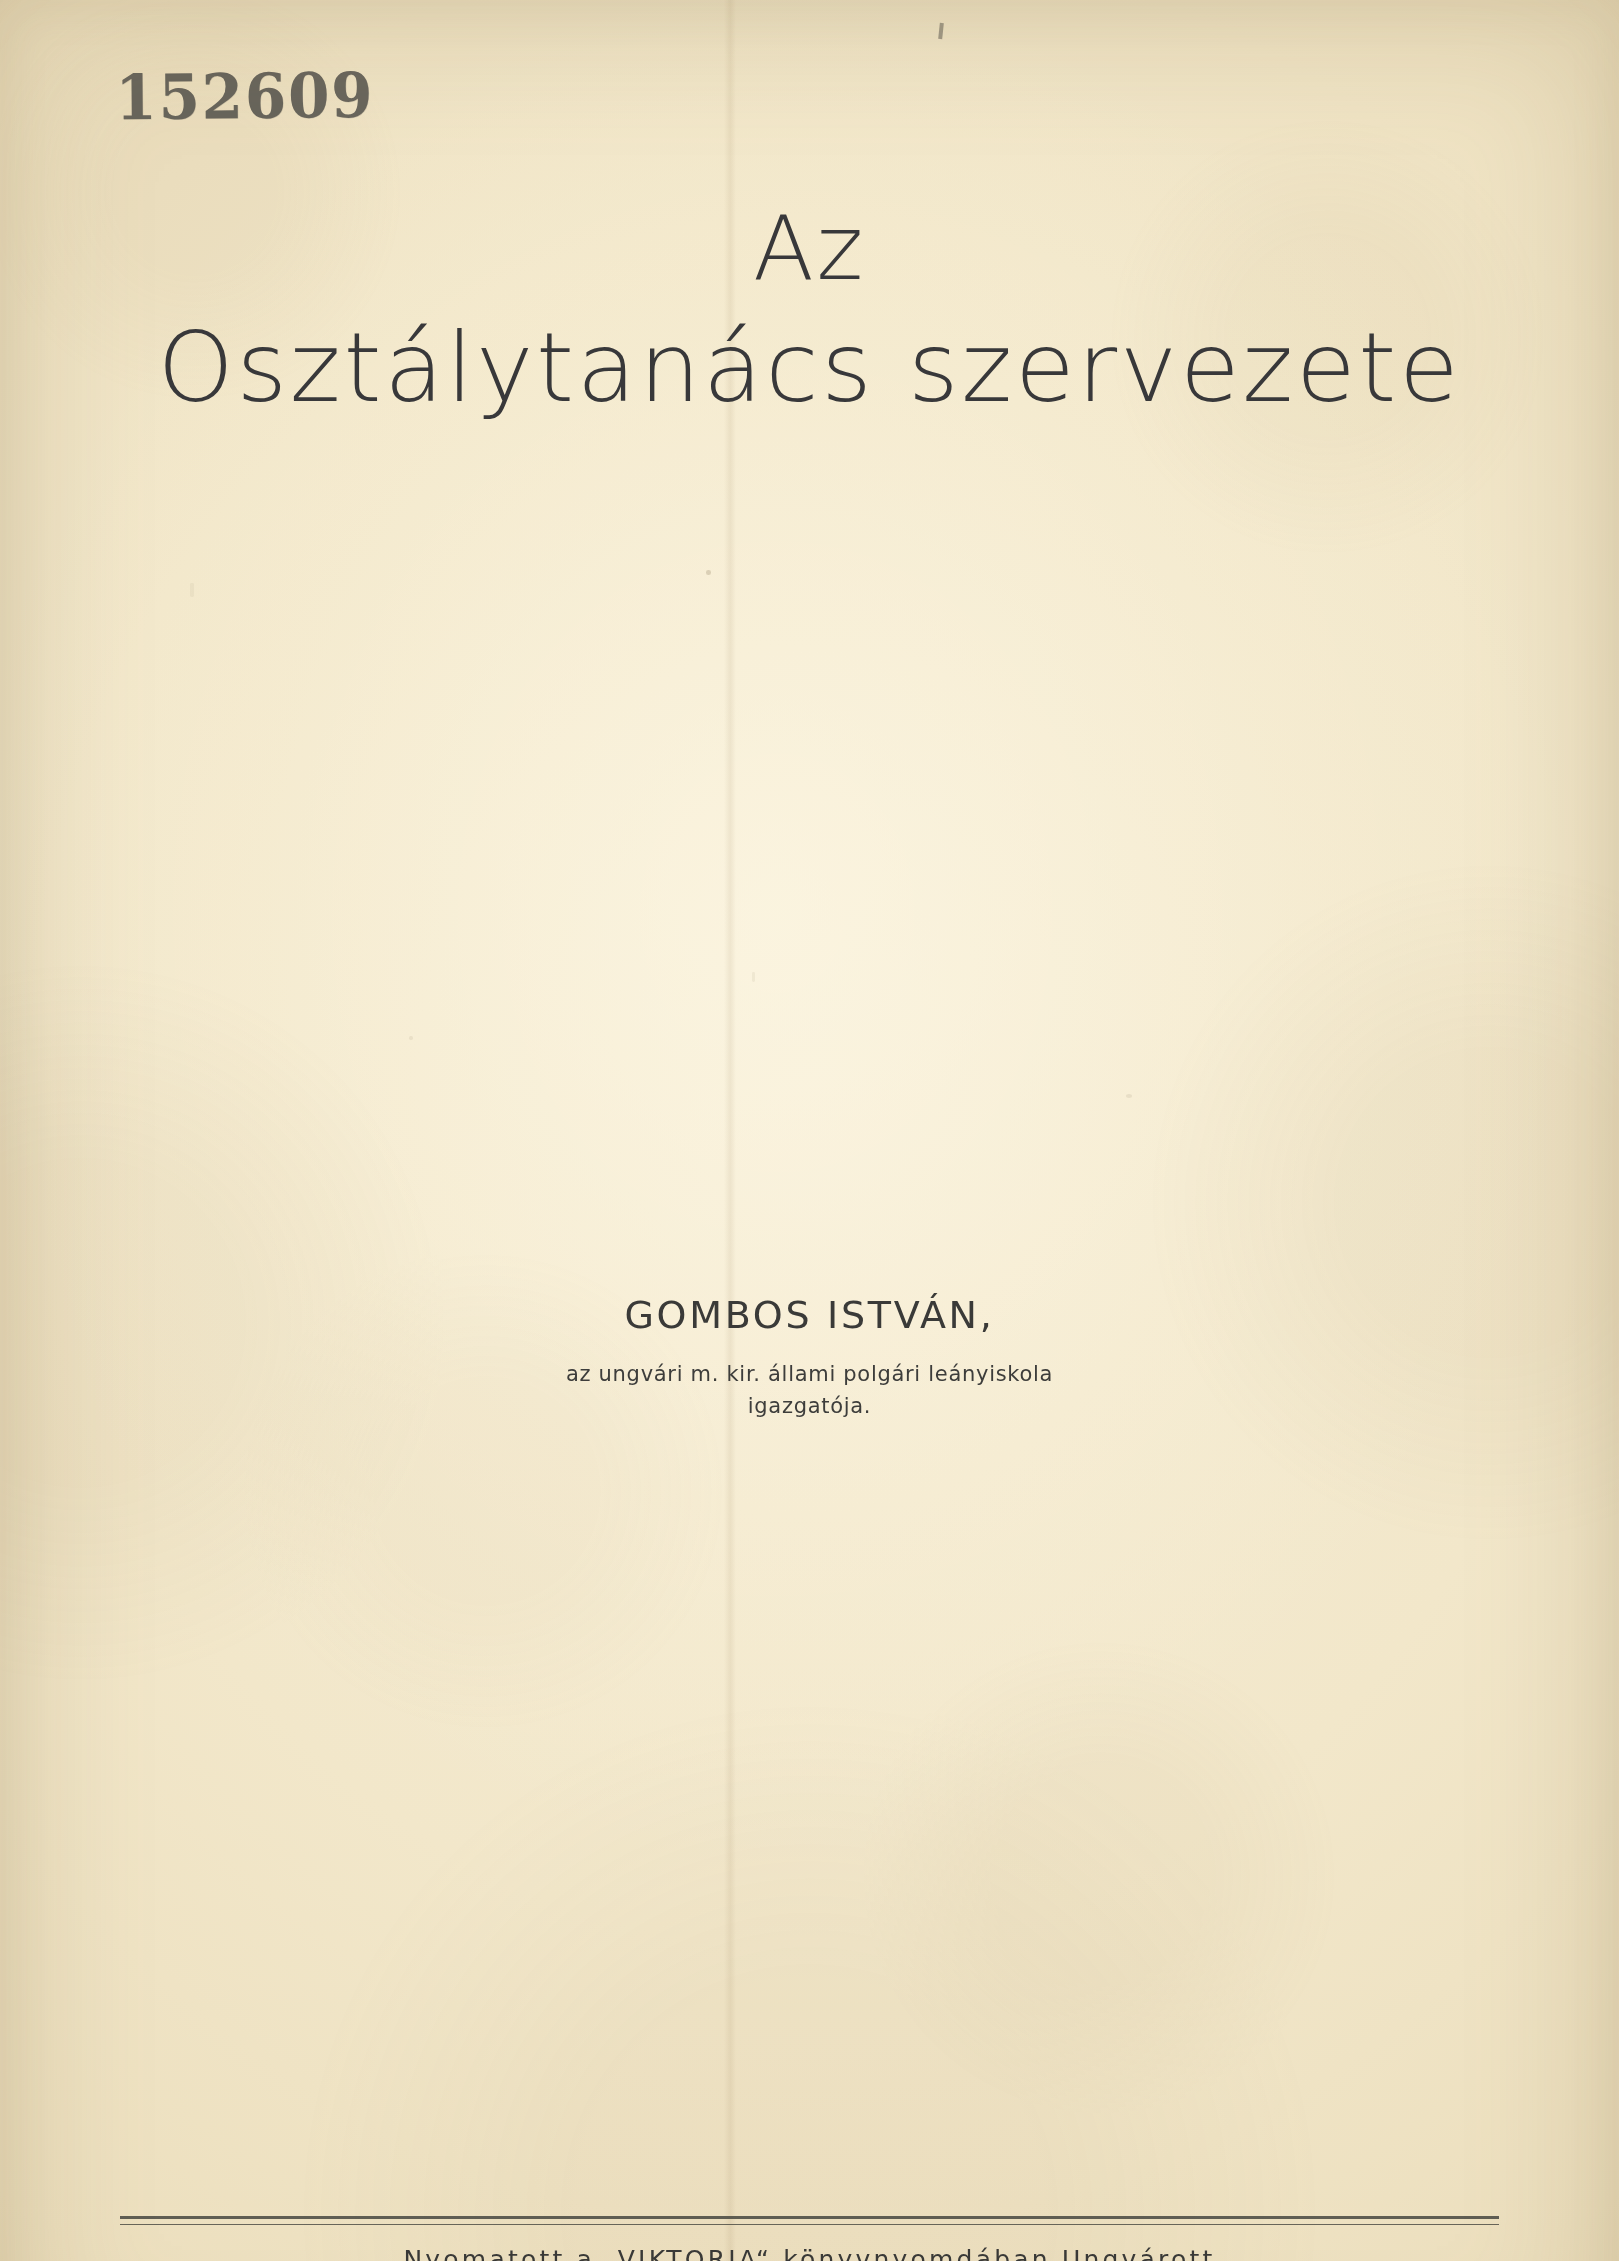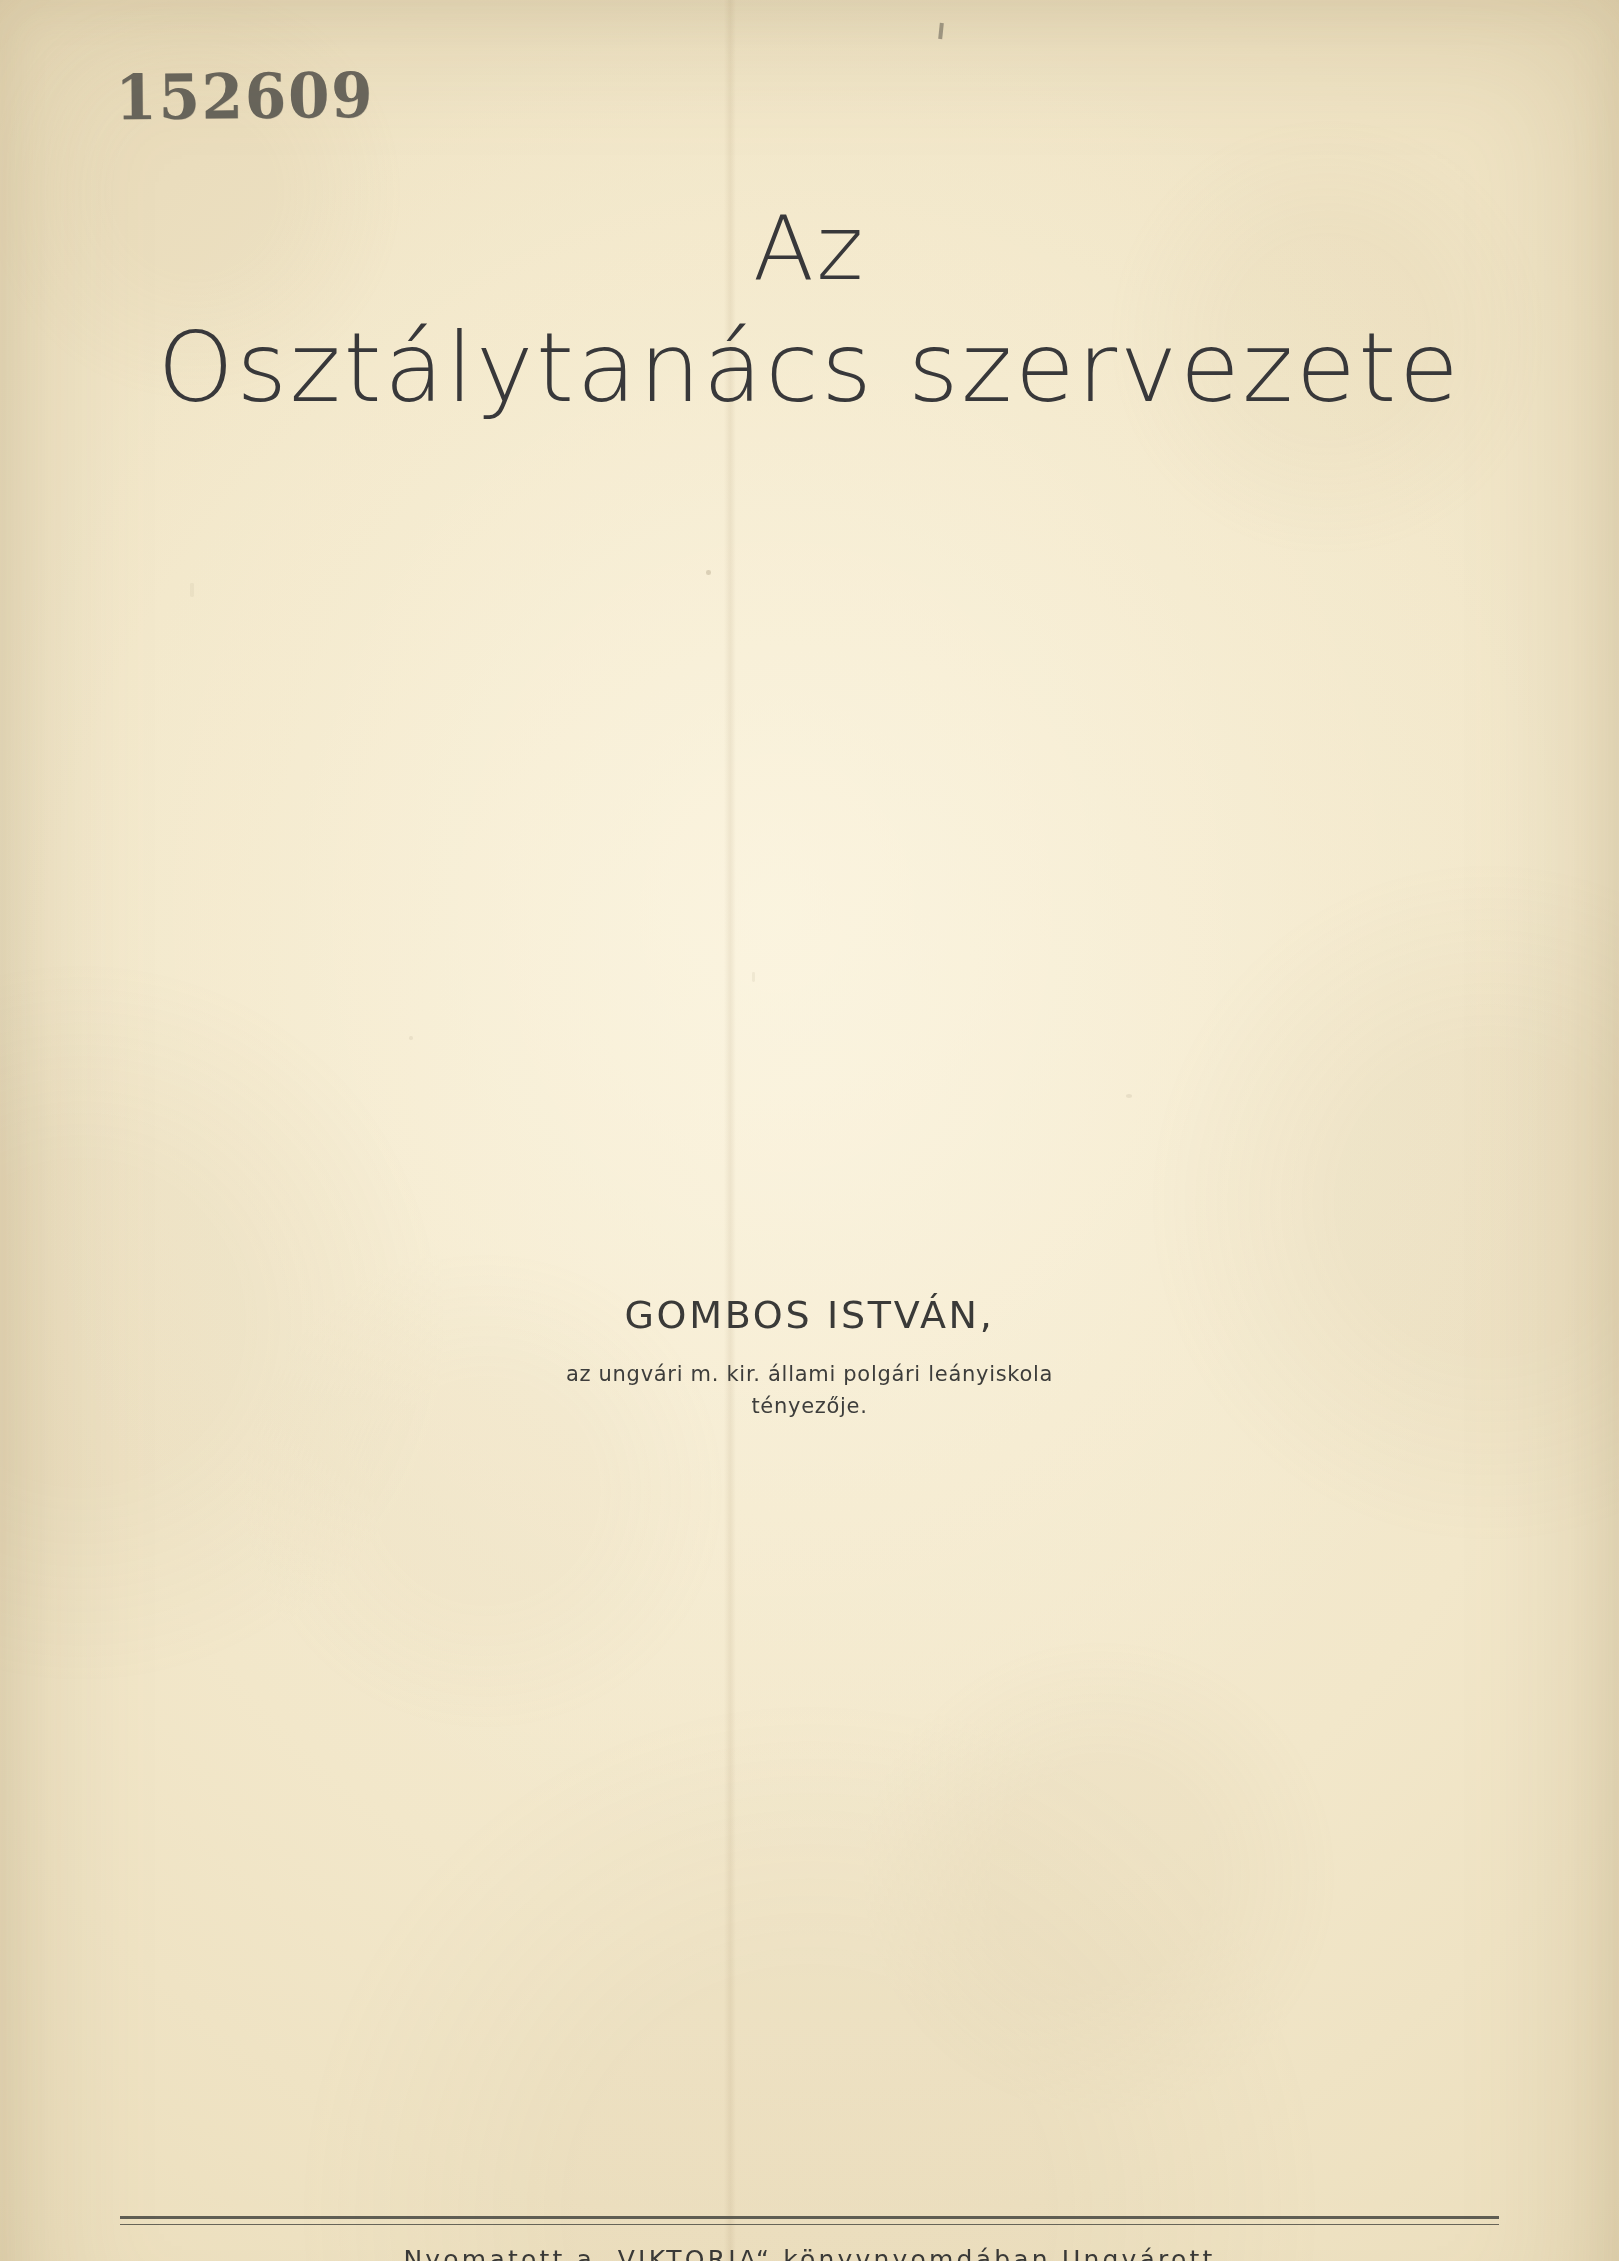--- a/index.html
+++ b/index.html
@@ -203,21 +203,21 @@
   <div class="stamp">152609</div>
 
   <div class="title-block">
     <div class="title-line title-1">Az</div>
     <div class="title-line title-2">Osztálytanács szervezete</div>
   </div>
 
   <div class="author-block">
     <div class="author-name">GOMBOS ISTVÁN,</div>
     <div class="author-role">az ungvári m. kir. állami polgári leányiskola</div>
-    <div class="author-role">tényezője.</div>
+    <div class="author-role">igazgatója.</div>
   </div>
 
   <div class="footer">
     <div class="rule-thick"></div>
     <div class="rule-thin"></div>
     <div class="imprint">Nyomatott a „VIKTORIA“ könyvnyomdában Ungvárott</div>
   </div>
 
   <div class="edge-shade"></div>
 </div>

